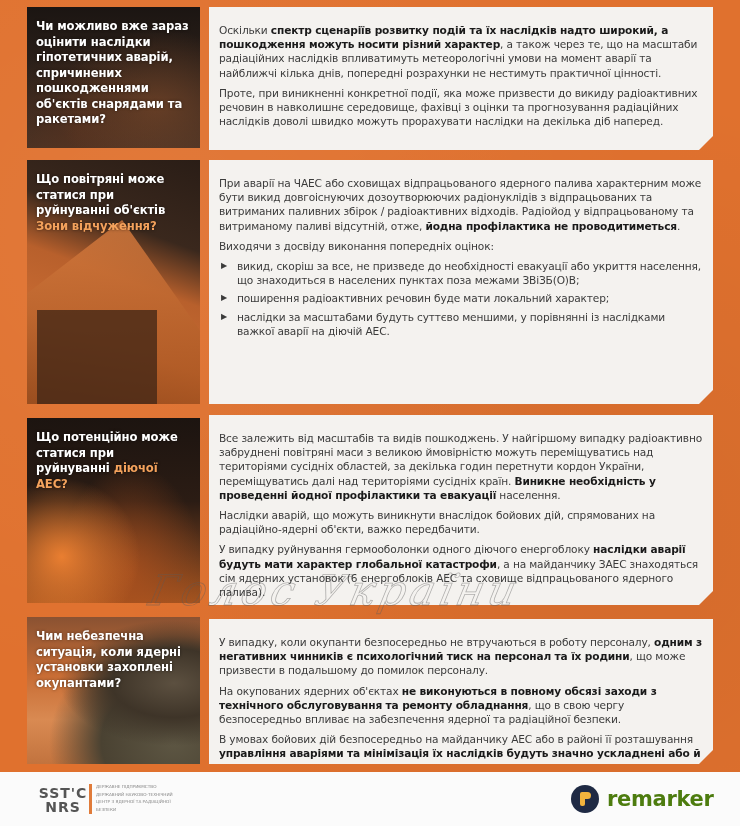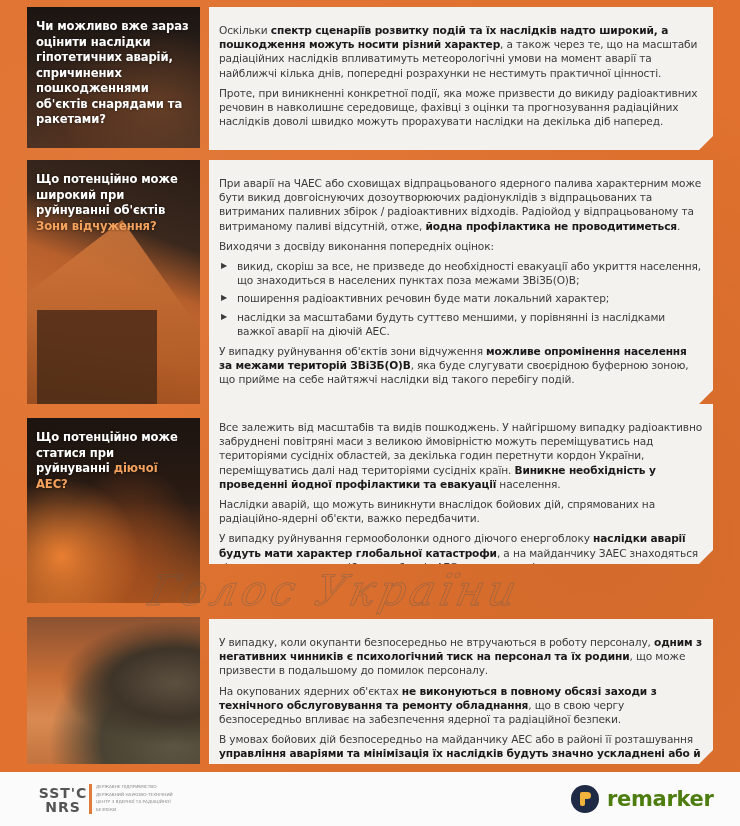--- a/index.html
+++ b/index.html
@@ -108,51 +108,51 @@
   <p><span>Оскільки </span><b>спектр сценаріїв розвитку подій та їх наслідків надто широкий, а пошкодження можуть носити різний характер</b><span>, а також через те, що на масштаби радіаційних наслідків впливатимуть метеорологічні умови на момент аварії та найближчі кілька днів, попередні розрахунки не нестимуть практичної цінності.</span></p>
   <p>Проте, при виникненні конкретної події, яка може призвести до викиду радіоактивних речовин в навколишнє середовище, фахівці з оцінки та прогнозування радіаційних наслідків доволі швидко можуть прорахувати наслідки на декілька діб наперед.</p>
 </div>
 
 <div class="panel" style="top:160px;height:244px;">
   <div class="photo" style="background:
          linear-gradient(160deg, transparent 0%, transparent 38%, rgba(60,30,15,0.0) 38%),
          linear-gradient(200deg, #2a1d16 0%, #3a281d 30%, #b8602c 48%, #c86b32 70%, #5a3520 100%);"></div>
   <div style="position:absolute;left:0;top:60px;width:173px;height:184px;background:linear-gradient(180deg,#d47a3e,#a5521f);clip-path:polygon(0 40%, 55% 0, 100% 60%, 100% 100%, 0 100%);opacity:0.85;"></div>
   <div style="position:absolute;left:10px;top:150px;width:120px;height:94px;background:#3e2415;opacity:0.75;"></div>
-  <h2><span>Що потенційно може широкий при руйнуванні об'єктів </span><span class="hl">Зони відчуження?</span></h2>
+  <h2><span>Що повітряні може статися при руйнуванні об'єктів </span><span class="hl">Зони відчуження?</span></h2>
 </div>
 <div class="card" style="top:160px;height:244px;">
   <p><span>При аварії на ЧАЕС або сховищах відпрацьованого ядерного палива характерним може бути викид довгоіснуючих дозоутворюючих радіонуклідів з відпрацьованих та витриманих паливних збірок / радіоактивних відходів. Радіойод у відпрацьованому та витриманому паливі відсутній, отже, </span><b>йодна профілактика не проводитиметься</b><span>.</span></p>
   <p>Виходячи з досвіду виконання попередніх оцінок:</p>
   <ul>
     <li><span class="bullet">▶</span><span>викид, скоріш за все, не призведе до необхідності евакуації або укриття населення, що знаходиться в населених пунктах поза межами ЗВіЗБ(О)В;</span></li>
     <li><span class="bullet">▶</span><span>поширення радіоактивних речовин буде мати локальний характер;</span></li>
     <li><span class="bullet">▶</span><span>наслідки за масштабами будуть суттєво меншими, у порівнянні із наслідками важкої аварії на діючій АЕС.</span></li>
   </ul>
-  <p><span>У випадку руйнування об'єктів зони відчуження </span><b>можливе опромінення населення за межами територій ЗВіЗБ(О)В</b><span>, яка буде слугувати своєрідною буферною зоною, що прийме на себе найтяжчі наслідки від такого перебігу подій.</span></p>
 </div>
 
 <div class="panel" style="top:418px;height:185px;">
   <div class="photo" style="background:
          radial-gradient(ellipse at 20% 75%, rgba(240,130,50,0.95), transparent 40%),
          radial-gradient(ellipse at 60% 85%, rgba(170,80,30,0.8), transparent 50%),
          linear-gradient(180deg, #1c1410 0%, #2b1c14 45%, #6b3a1c 75%, #a4541f 100%);"></div>
   <h2><span>Що потенційно може статися при руйнуванні </span><span class="hl">діючої АЕС?</span></h2>
 </div>
-<div class="card" style="top:404px;height:160px;">
+<div class="card" style="top:415px;height:190px;">
   <p><span>Все залежить від масштабів та видів пошкоджень. У найгіршому випадку радіоактивно забруднені повітряні маси з великою ймовірністю можуть переміщуватись над територіями сусідніх областей, за декілька годин перетнути кордон України, переміщуватись далі над територіями сусідніх країн. </span><b>Виникне необхідність у проведенні йодної профілактики та евакуації</b><span> населення.</span></p>
   <p>Наслідки аварій, що можуть виникнути внаслідок бойових дій, спрямованих на радіаційно-ядерні об'єкти, важко передбачити.</p>
   <p><span>У випадку руйнування гермооболонки одного діючого енергоблоку </span><b>наслідки аварії будуть мати характер глобальної катастрофи</b><span>, а на майданчику ЗАЕС знаходяться сім ядерних установок (6 енергоблоків АЕС та сховище відпрацьованого ядерного палива).</span></p>
 </div>
 
 <div class="panel" style="top:617px;height:147px;">
   <div class="photo" style="background:
          radial-gradient(ellipse at 85% 45%, #5c5040 0%, #3e3428 30%, transparent 55%),
          radial-gradient(ellipse at 85% 85%, #5d5643 0%, #4a4232 35%, transparent 60%),
          linear-gradient(180deg, #8a5232 0%, #c86d35 40%, #d98a52 70%, #c2733e 100%);"></div>
+  <h2>Чим небезпечна ситуація, коли ядерні установки захоплені окупантами?</h2>
 </div>
 <div class="card" style="top:619px;height:145px;">
   <p><span>У випадку, коли окупанти безпосередньо не втручаються в роботу персоналу, </span><b>одним з негативних чинників є психологічний тиск на персонал та їх родини</b><span>, що може призвести в подальшому до помилок персоналу.</span></p>
   <p><span>На окупованих ядерних об'єктах </span><b>не виконуються в повному обсязі заходи з технічного обслуговування та ремонту обладнання</b><span>, що в свою чергу безпосередньо впливає на забезпечення ядерної та радіаційної безпеки.</span></p>
   <p><span>В умовах бойових дій безпосередньо на майданчику АЕС або в районі її розташування </span><b>управління аваріями та мінімізація їх наслідків будуть значно ускладнені або й неможливі</b><span>.</span></p>
 </div>
 
 <div class="watermark">Голос України</div>
 
 <div class="footer">

